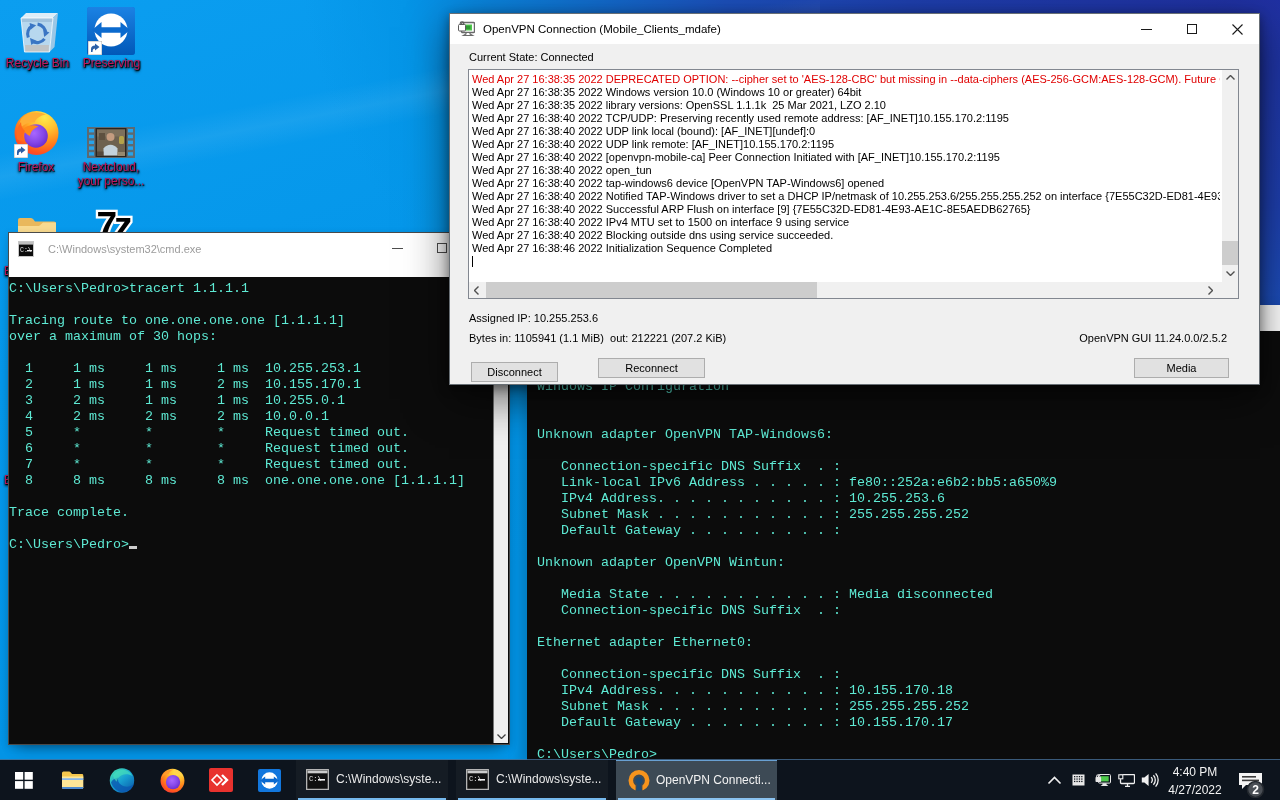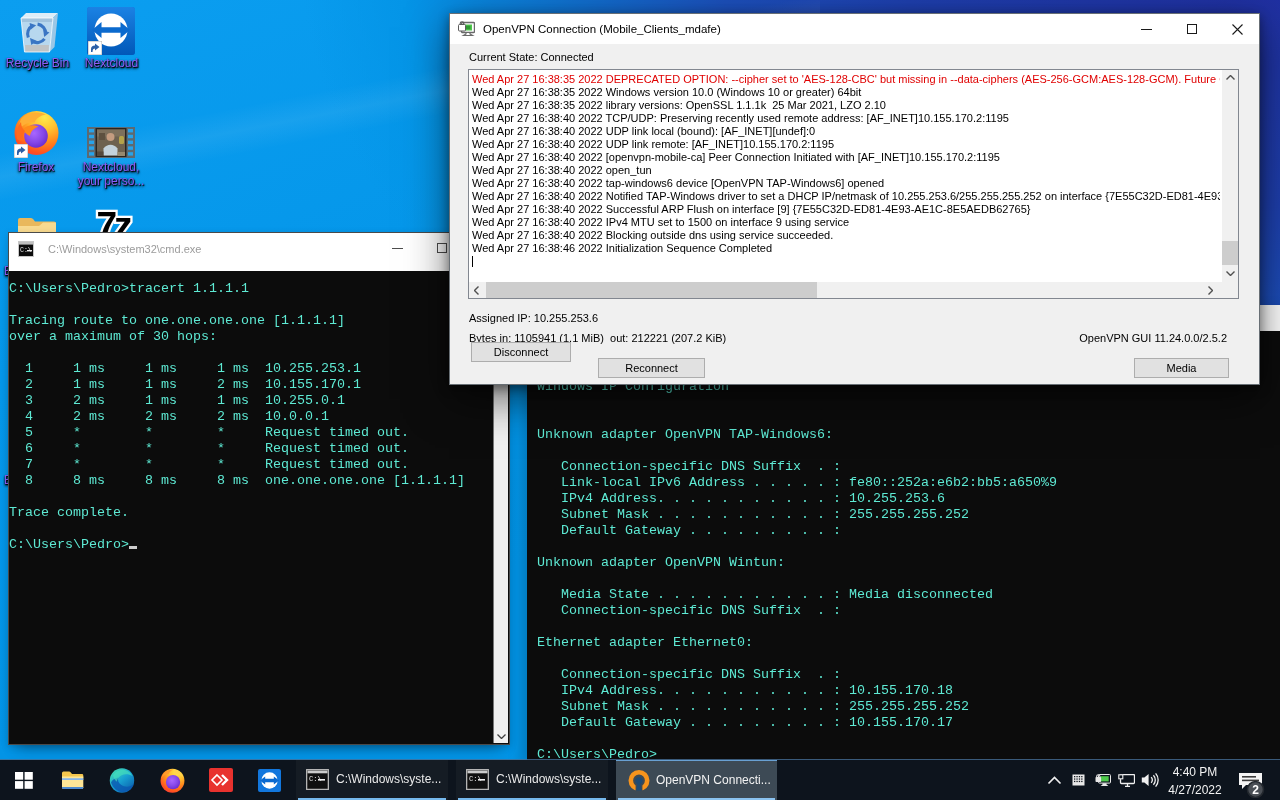--- a/index.html
+++ b/index.html
@@ -7,26 +7,26 @@
   body { font-family:"Liberation Sans", sans-serif; position:relative;
     background:
       radial-gradient(1000px 640px at 1300px -50px, #202c9e 0%, #1e3fae 40%, #1c50bc 58%, #0e77d4 76%, #0495e7 90%, rgba(4,150,232,0) 100%),
       linear-gradient(160deg, #0b9ef0 0%, #0597ea 30%, #0394e6 60%, #0294e6 100%);
   }
   .abs { position:absolute; }
   pre { font-family:"Liberation Mono", monospace; font-size:13.333px; line-height:16px; color:#5eead4; }
 
   
   .dicon { position:absolute; }
-  .dlabel { position:absolute; color:#8b5cf6; font-size:12px; line-height:13.5px; text-align:center;
+  .dlabel { position:absolute; color:#be185d; font-size:12px; line-height:13.5px; text-align:center;
     text-shadow: 1px 1px 1px #000, 0 1px 2px #000, 0 2px 3px rgba(0,0,0,.75); }
 
   
   .conwin { position:absolute; background:#0c0c0c; box-shadow: 0 10px 14px -9px rgba(0,0,0,.42), 0 2px 7px rgba(0,0,0,.15); }
-  .contitle { position:absolute; left:0; top:0; right:0; height:38px; background:#ffffff; }
+  .contitle { position:absolute; left:0; top:0; right:0; height:44px; background:#ffffff; }
   .contitle .ttext { position:absolute; left:39px; top:10px; font-size:11px; color:#9b9b9b; white-space:nowrap; }
 
   
   #ovpn { position:absolute; left:449px; top:13px; width:811px; height:372px;
      background:#f0f0f0; border:1px solid #686f75; box-shadow: 0 14px 40px rgba(0,0,0,.55), 0 3px 10px rgba(0,0,0,.4); }
   #ovpn .titlebar { position:absolute; left:0; top:0; width:100%; height:30px; background:#ffffff; }
   #ovpn .title { position:absolute; left:33px; top:9px; font-size:11.5px; color:#000; }
   .logbox { position:absolute; left:18px; top:55px; width:771px; height:230px; background:#fff; border:1px solid #828790; }
   .loglines { position:absolute; left:3px; top:3px; width:748px; height:209px; overflow:hidden;
       font-size:11px; line-height:13px; color:#000; white-space:nowrap; }
@@ -83,21 +83,21 @@
           <stop offset="1" stop-color="#0158b8"></stop>
         </linearGradient>
       </defs>
     <circle cx="24" cy="23" r="16.5" fill="#ffffff"></circle>
     <path d="M5,23 L14.5,15 L14.5,20.3 L33.5,20.3 L33.5,15 L43,23 L33.5,31 L33.5,25.7 L14.5,25.7 L14.5,31 Z" fill="#0b6ace"></path>
   </svg>
   <svg class="dicon" style="left:88px; top:41px;" width="14" height="14" viewBox="0 0 14 14">
     <rect x="0" y="0" width="14" height="14" fill="#ffffff" stroke="#b0b0b0" stroke-width="1"></rect>
     <path d="M3,11 L3,8 Q3,4.5 7,4.5 L7,2.5 L11.5,6 L7,9.5 L7,7.5 Q5,7.5 4.8,9 L4.5,11 Z" fill="#2b5fa6"></path>
   </svg>
-  <div class="dlabel" style="left:80px; top:57px; width:63px;">Nextcloud</div>
+  <div class="dlabel" style="left:80px; top:57px; width:63px;">Preserving</div>
 
   <svg class="dicon" style="left:13px; top:109px;" width="47" height="47" viewBox="0 0 47 47">
     <defs>
       <radialGradient id="ffo" cx="0.68" cy="0.15" r="1.05">
         <stop offset="0" stop-color="#ffe94d"></stop>
           <stop offset="0.28" stop-color="#ffc130"></stop>
         <stop offset="0.52" stop-color="#ff8d1d"></stop>
           <stop offset="0.78" stop-color="#ff4f1f"></stop>
           <stop offset="1" stop-color="#ec2f63"></stop>
       </radialGradient>
@@ -274,21 +274,21 @@
         </svg>
       <div class="abs" style="left:17px; top:0px; width:331px; height:16px; background:#cdcdcd;"></div>
       <svg class="abs" style="left:739px; top:4px;" width="5" height="9" viewBox="0 0 5 9">
           <path d="M0.5,0.5 L4.5,4.5 L0.5,8.5" fill="none" stroke="#505050" stroke-width="1.4"></path>
         </svg>
     </div>
   </div>
   <div class="abs" style="left:19px; top:298px; font-size:11px;">Assigned IP: 10.255.253.6</div>
   <div class="abs" style="left:19px; top:318px; font-size:11px;">Bytes in: 1105941 (1.1 MiB)&nbsp; out: 212221 (207.2 KiB)</div>
   <div class="abs" style="right:32px; top:318px; font-size:11px;">OpenVPN GUI 11.24.0.0/2.5.2</div>
-  <div class="btn" style="left:21px; top:328px; width:100px;">Disconnect</div>
+  <div class="btn" style="left:21px; top:348px; width:87px;">Disconnect</div>
   <div class="btn" style="left:148px; top:344px; width:107px;">Reconnect</div>
   <div class="btn" style="left:684px; top:344px; width:95px;">Media</div>
 </div>
 
 <div id="taskbar">
 
   <svg class="abs" style="left:15px; top:12px;" width="18" height="17" viewBox="0 0 18 17">
     <g fill="#ffffff">
       <rect x="0" y="0" width="8.2" height="7.7"></rect>
         <rect x="9.6" y="0" width="8.2" height="7.7"></rect>

